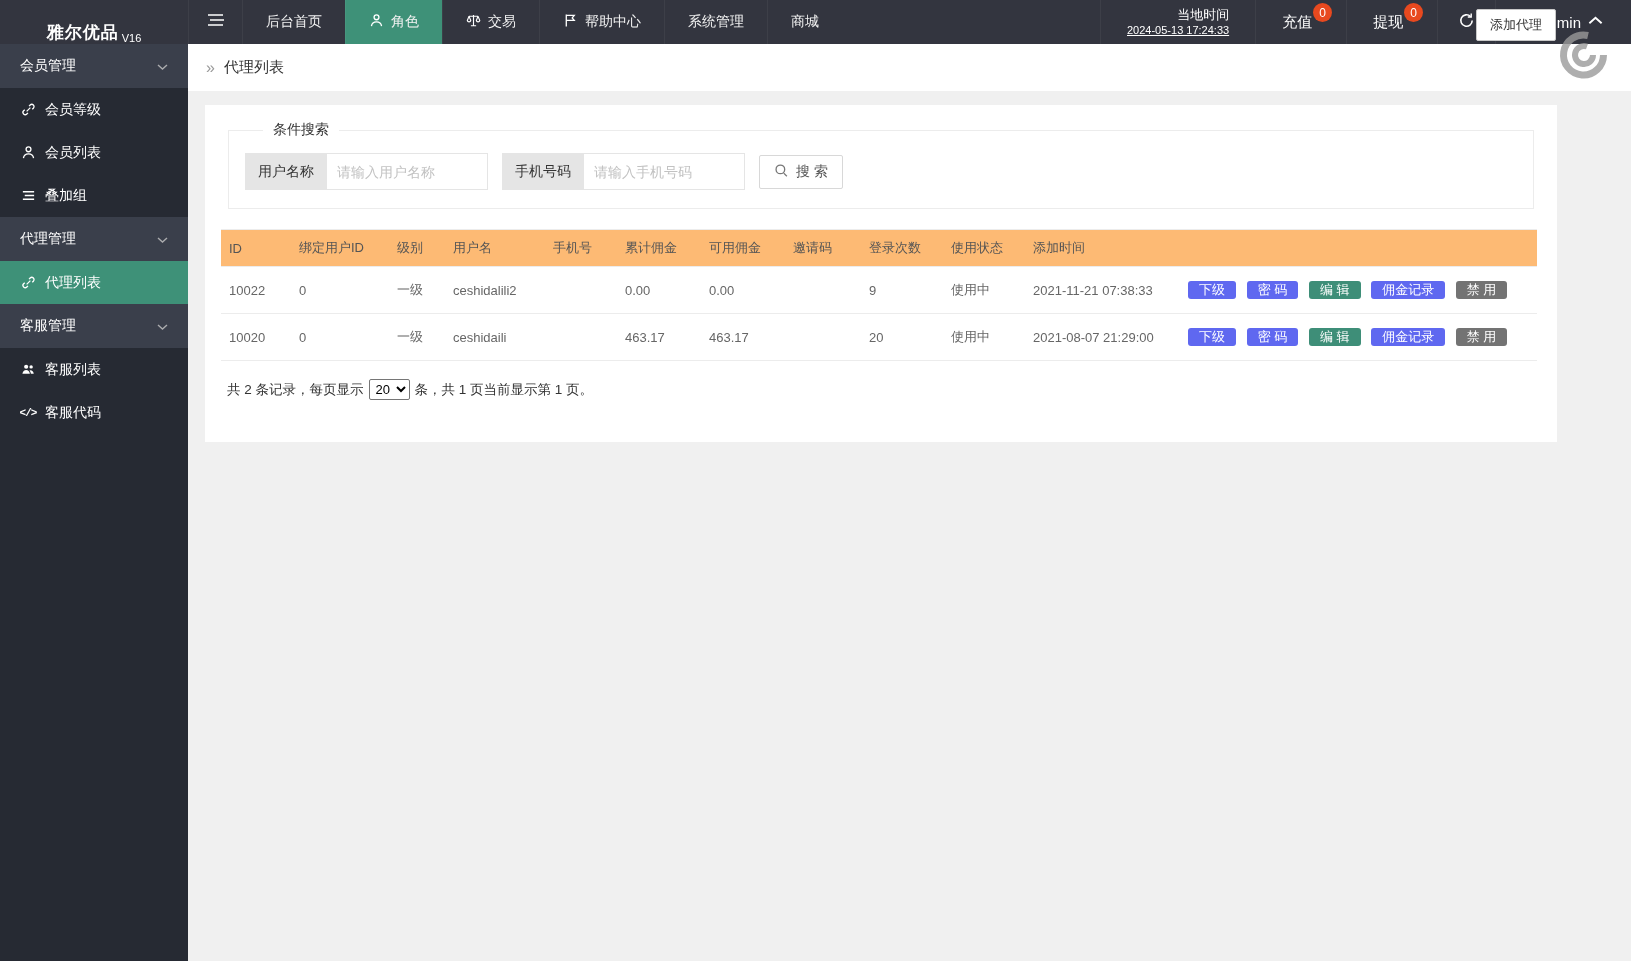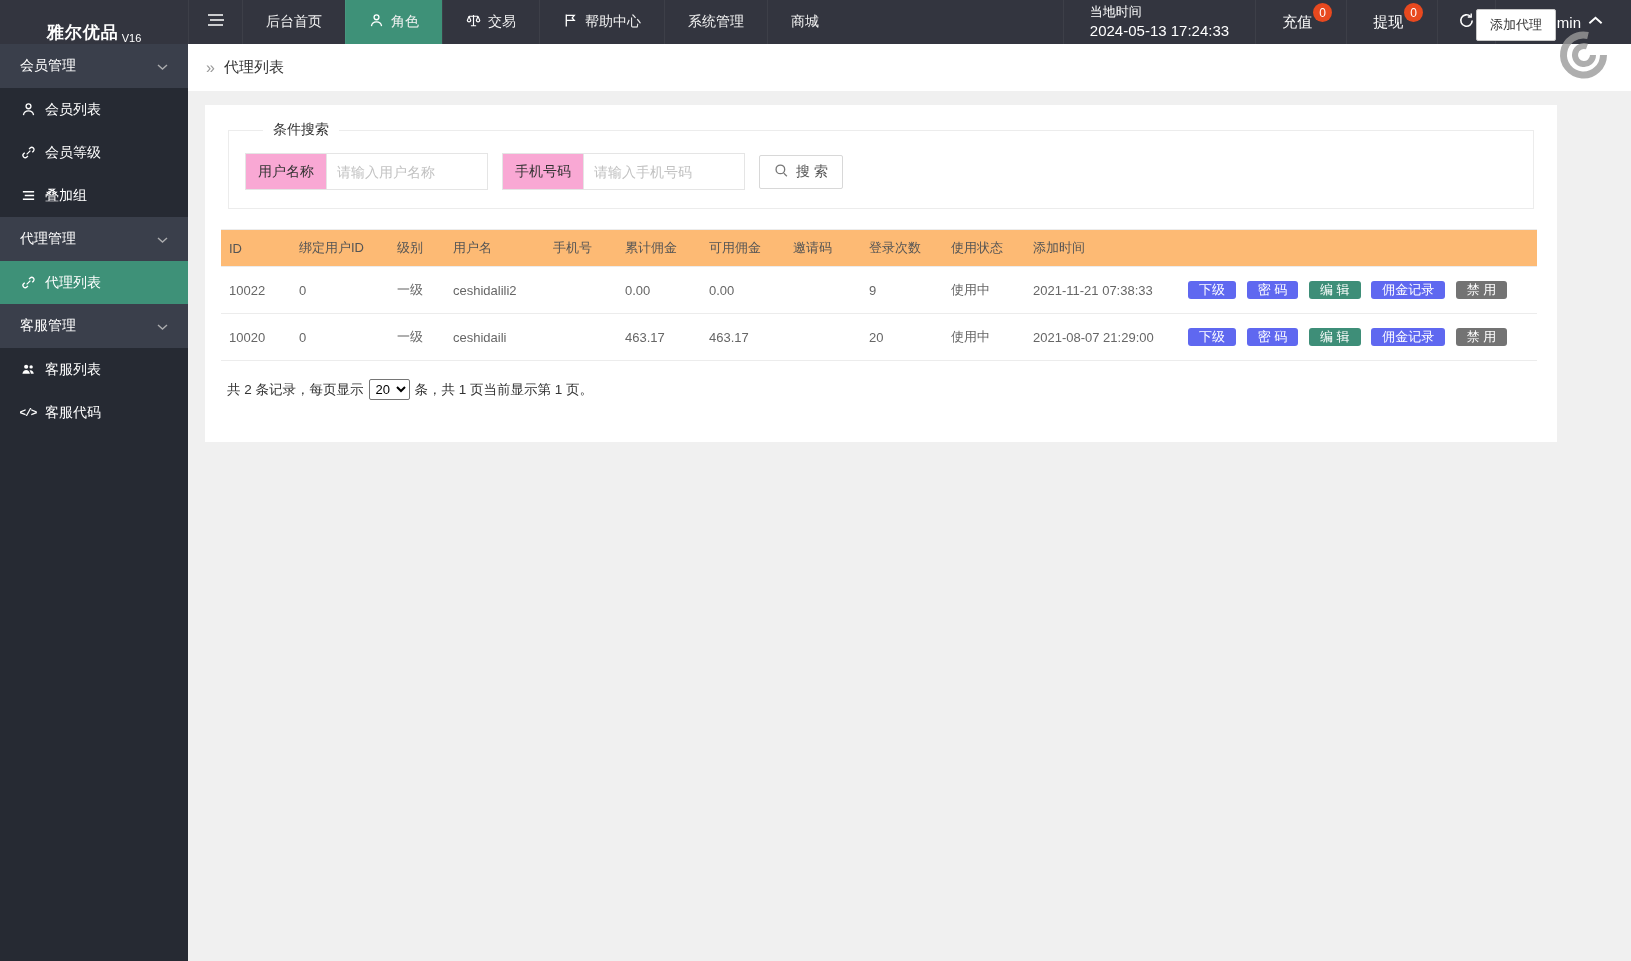--- a/index.html
+++ b/index.html
@@ -27,24 +27,24 @@
   .hamburger svg { width: 17px; height: 14px; }
   .nav-item {
     padding: 0 23px; display: flex; align-items: center; gap: 7px;
     font-size: 14px; color: #f2f2f2; cursor: pointer;
   }
   .nav-item.active { background: #3e9178; }
   .nav-item svg { width: 15px; height: 15px; }
   .topbar-right { margin-left: auto; display: flex; align-items: stretch; }
   .time-block {
     padding: 0 26px; display: flex; flex-direction: column;
-    align-items: flex-start; justify-content: center; line-height: 1.35;
+    align-items: flex-end; justify-content: center; line-height: 1.35;
   }
   .time-label { font-size: 13px; }
-  .time-value { font-size: 15px; }
+  .time-value { font-size: 11px; text-decoration: underline; }
   .badge-item {
     position: relative; padding: 0 34px 0 26px; display: flex; align-items: center;
     font-size: 15px; cursor: pointer;
   }
   .badge {
     position: absolute; top: 3px; right: 14px;
     min-width: 19px; height: 19px; border-radius: 10px;
     background: #e8491f; color: #fff; font-size: 12px;
     display: flex; align-items: center; justify-content: center; padding: 0 4px;
   }
@@ -98,21 +98,21 @@
   }
   fieldset.search-field {
     border: 1px solid #ececec; margin: 14px 7px 20px 7px; padding: 14px 0 18px 16px;
   }
   fieldset.search-field legend {
     margin-left: 18px; padding: 0 10px; font-size: 14px; color: #333;
   }
   .search-row { display: flex; align-items: center; gap: 14px; }
   .input-group { display: flex; align-items: stretch; height: 37px; }
   .input-addon {
-    background: #f9a8d4; border: 1px solid #e5e5e5; border-right: none;
+    background: #e5e5e5; border: 1px solid #e5e5e5; border-right: none;
     display: flex; align-items: center; padding: 0 12px; font-size: 14px; color: #333;
     white-space: nowrap;
   }
   .input-group input {
     border: 1px solid #e5e5e5; width: 162px; padding: 0 10px; font-size: 14px;
     color: #333; outline: none; font-family: inherit;
   }
   .input-group input::placeholder { color: #c2c2c2; }
   .search-btn {
     height: 33px; background: #fff; border: 1px solid #d8d8d8; border-radius: 2px;
@@ -241,35 +241,35 @@
 <div class="sidebar">
   <div class="side-group">
     <span>会员管理</span>
     <span><svg viewBox="0 0 11 8" fill="none" stroke="#c7c7c7" stroke-width="1.4">
           <polyline points="1,2 5.5,6 10,2"></polyline>
         </svg></span>
   </div>
   <div class="side-item">
     <span class="s-icon">
         <svg viewBox="0 0 16 16" fill="none" stroke="#fff" stroke-width="1.4">
-          <circle cx="8" cy="4.6" r="2.6"></circle>
-          <path d="M2.6 14c.4-3 2.6-4.6 5.4-4.6s5 1.6 5.4 4.6"></path>
-        </svg>
-      </span>
-    <span>会员列表</span>
+          <path d="M6 10l4-4"></path>
+          <path d="M8.6 4.4l1.2-1.2a2.4 2.4 0 0 1 3.4 3.4L12 7.8"></path>
+          <path d="M7.4 11.6l-1.2 1.2a2.4 2.4 0 0 1-3.4-3.4L4 8.2"></path>
+        </svg>
+      </span>
+    <span>会员等级</span>
   </div>
   <div class="side-item">
     <span class="s-icon">
         <svg viewBox="0 0 16 16" fill="none" stroke="#fff" stroke-width="1.4">
-          <path d="M6 10l4-4"></path>
-          <path d="M8.6 4.4l1.2-1.2a2.4 2.4 0 0 1 3.4 3.4L12 7.8"></path>
-          <path d="M7.4 11.6l-1.2 1.2a2.4 2.4 0 0 1-3.4-3.4L4 8.2"></path>
-        </svg>
-      </span>
-    <span>会员等级</span>
+          <circle cx="8" cy="4.6" r="2.6"></circle>
+          <path d="M2.6 14c.4-3 2.6-4.6 5.4-4.6s5 1.6 5.4 4.6"></path>
+        </svg>
+      </span>
+    <span>会员列表</span>
   </div>
   <div class="side-item">
     <span class="s-icon">
         <svg viewBox="0 0 16 16" fill="none" stroke="#fff" stroke-width="1.5">
           <path d="M2 4h12M4 8h10M2 12h12"></path>
         </svg>
       </span>
     <span>叠加组</span>
   </div>
   <div class="side-group">

